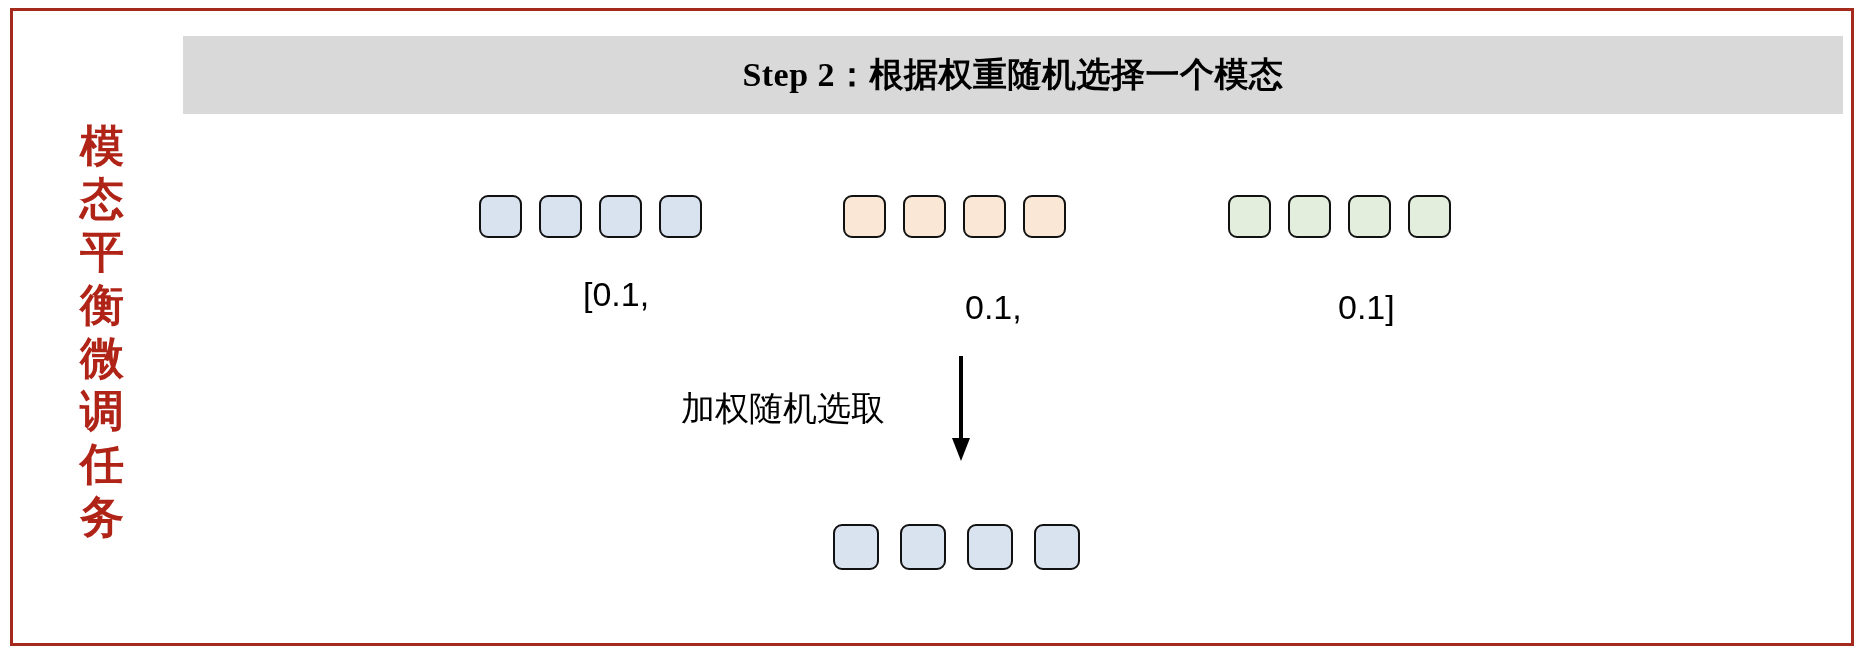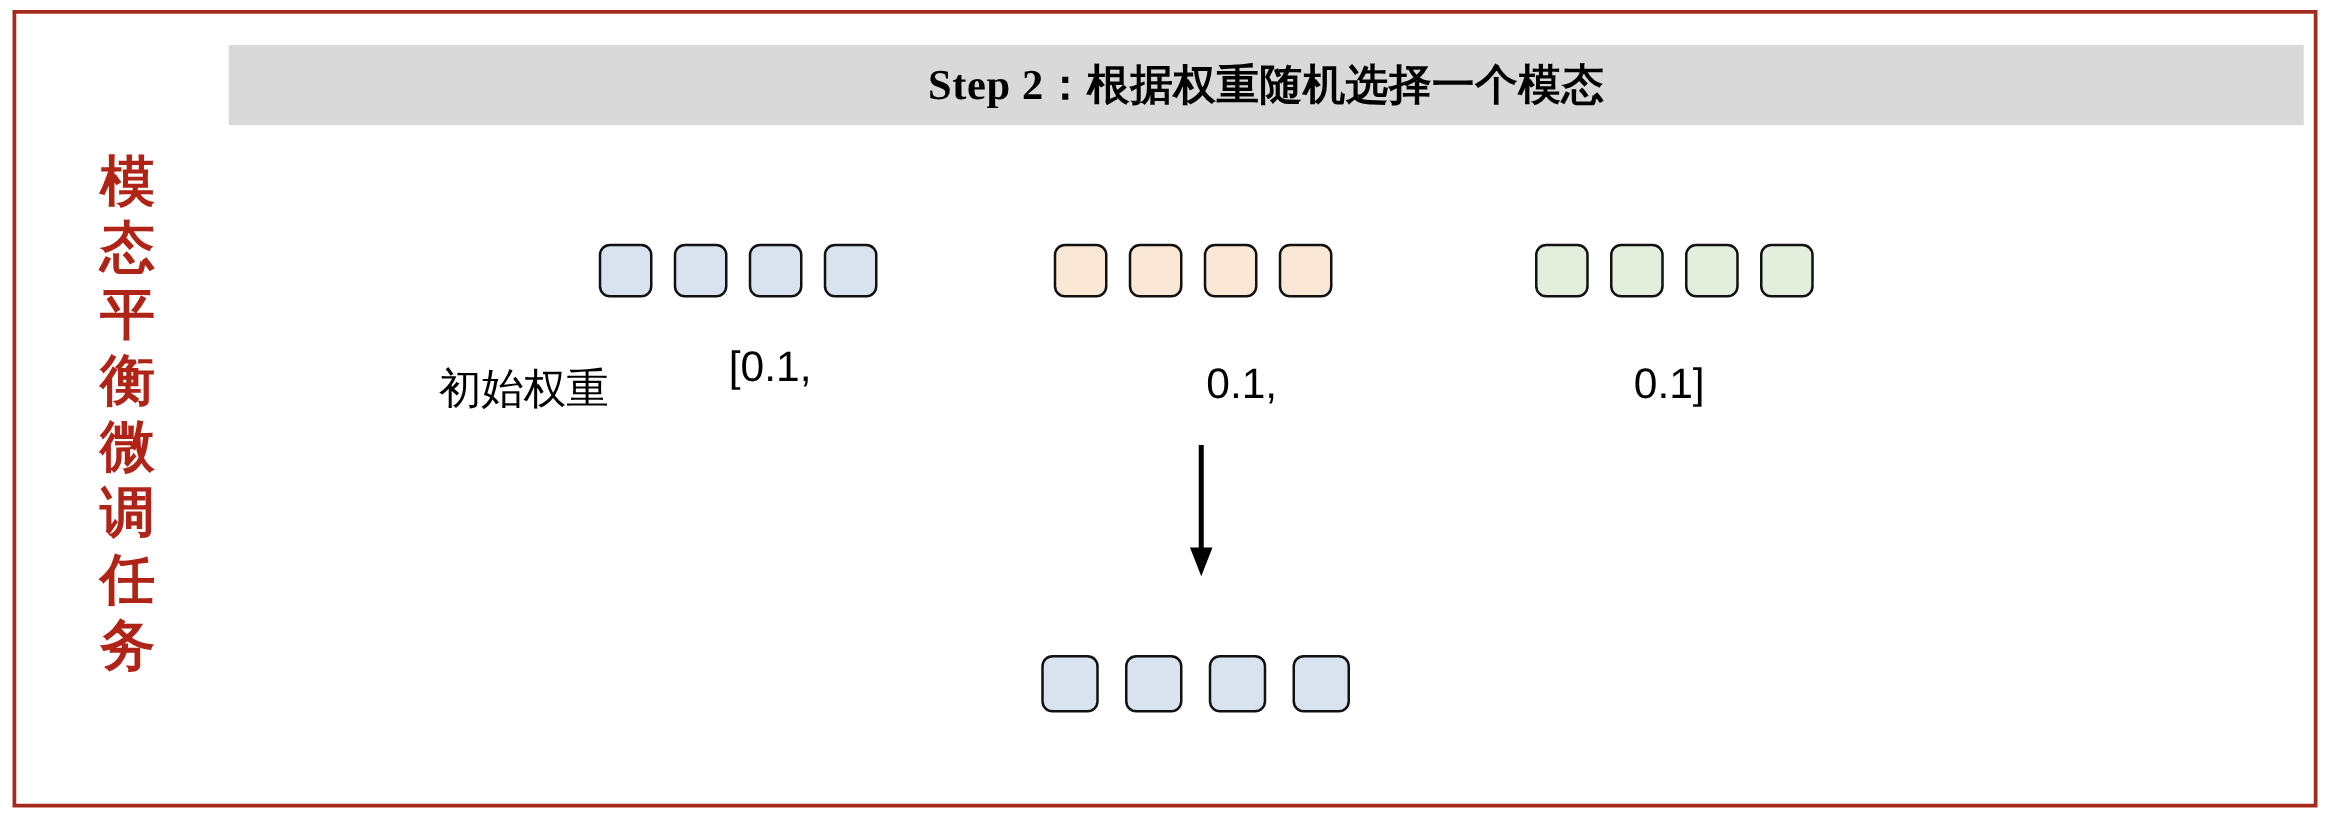--- a/index.html
+++ b/index.html
@@ -25,21 +25,21 @@
     border: 3px solid #A52A1E;
     background: #ffffff;
   }
 
   
   #title-banner {
     position: absolute;
     left: 170px;
     top: 25px;
     width: 1660px;
-    height: 64px;
+    height: 78px;
     background: #D9D9D9;
     display: flex;
     align-items: center;
     justify-content: center;
   }
   #title-text {
     font-family: "Liberation Serif", "DejaVu Serif", serif;
     font-weight: bold;
     font-size: 34px;
     color: #000000;
@@ -97,21 +97,21 @@
   
   .caption {
     position: absolute;
     font-size: 34px;
     color: #000000;
     white-space: nowrap;
   }
   #weights-label { left: 338px; top: 277px; }
   #weight-0      { left: 570px; top: 264px; }
   #weight-1      { left: 952px; top: 277px; }
-  #weight-2      { left: 1294px; top: 277px; }
+  #weight-2      { left: 1325px; top: 277px; }
 
   
   #arrow-label {
     position: absolute;
     left: 668px;
     top: 375px;
     font-size: 34px;
     color: #000000;
     white-space: nowrap;
   }
@@ -157,25 +157,25 @@
     <div class="token tall" style="background: rgb(250, 231, 213);"></div>
   </div>
 
   <div class="token-row" id="group-green">
     <div class="token tall" style="background: rgb(227, 239, 220);"></div>
     <div class="token tall" style="background: rgb(227, 239, 220);"></div>
     <div class="token tall" style="background: rgb(227, 239, 220);"></div>
     <div class="token tall" style="background: rgb(227, 239, 220);"></div>
   </div>
 
-  <div class="caption" id="weights-label">初始权重</div>
   <div class="caption" id="weight-0">[0.1,</div>
   <div class="caption" id="weight-1">0.1,</div>
   <div class="caption" id="weight-2">0.1]</div>
 
+  <div id="arrow-label">加权随机选取</div>
   <svg id="arrow-down" viewBox="0 0 26 105">
     <line x1="13" y1="0" x2="13" y2="90" stroke="#000000" stroke-width="4"></line>
     <polygon points="13,105 4,82 22,82" fill="#000000"></polygon>
   </svg>
 
   <div class="token-row" id="group-selected">
     <div class="token big" style="background: rgb(217, 226, 239);"></div>
     <div class="token big" style="background: rgb(217, 226, 239);"></div>
     <div class="token big" style="background: rgb(217, 226, 239);"></div>
     <div class="token big" style="background: rgb(217, 226, 239);"></div>

